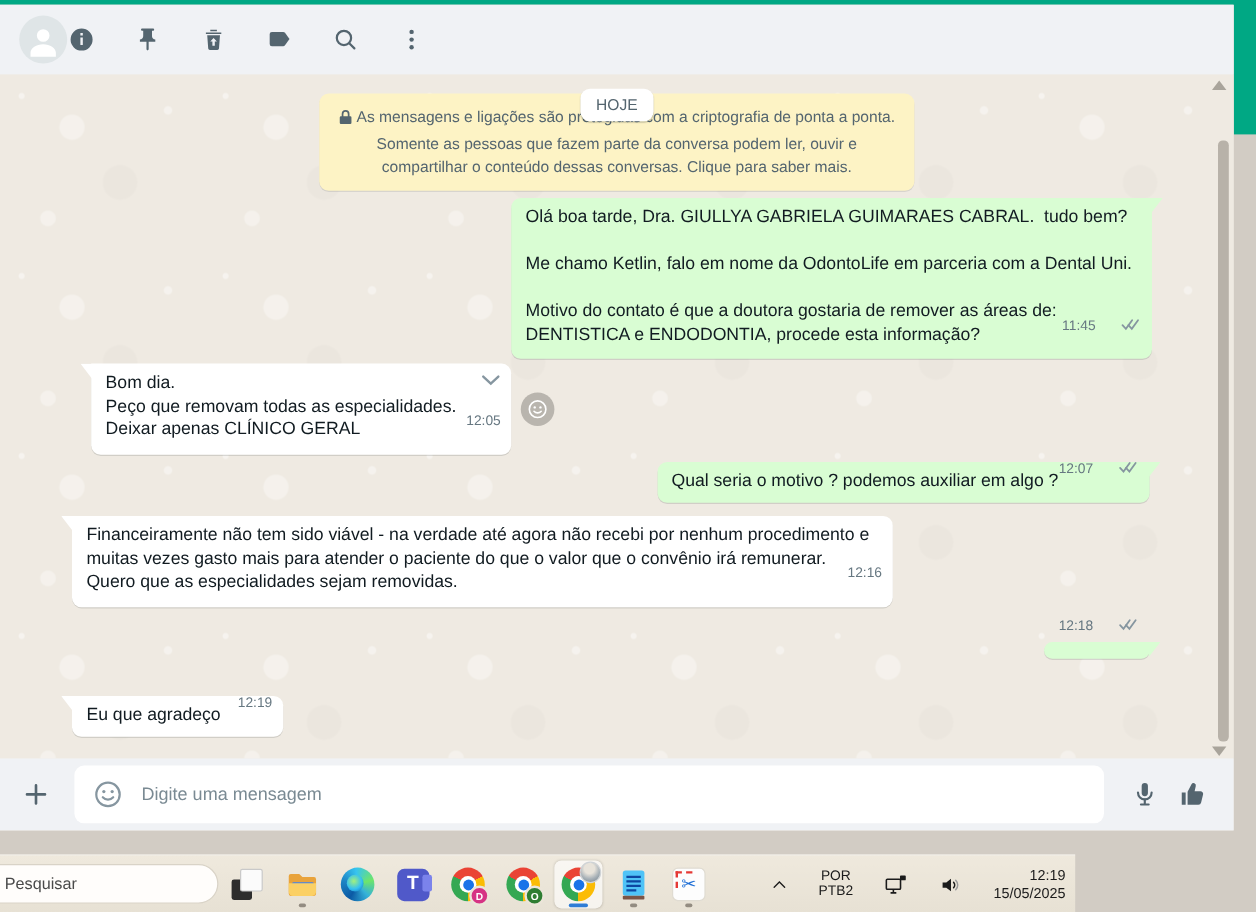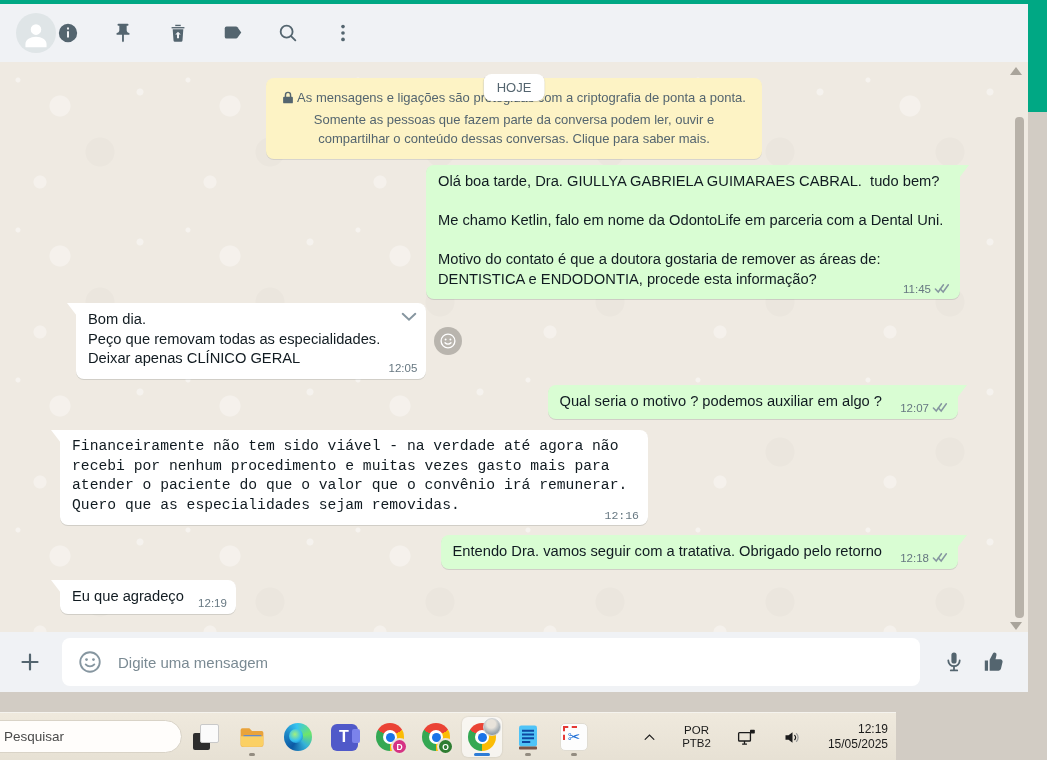--- a/index.html
+++ b/index.html
@@ -45,28 +45,28 @@
   
   .msg{position:absolute;}
   .bubble{position:relative;border-radius:8px;box-shadow:0 1px .5px rgba(11,20,26,.13);
     font-size:14.7px;line-height:19.5px;color:#111b21;box-sizing:border-box;}
   .bubble .btext{white-space:pre-wrap;}
   .out-b{background:#d9fdd3;border-top-right-radius:0;}
   .in-b{background:#ffffff;border-top-left-radius:0;}
   .tail{position:absolute;top:0;width:10px;height:13px;}
   .tail-r{right:-9px;background:#d9fdd3;clip-path:polygon(0 0,100% 0,0 100%);}
   .tail-l{left:-9px;background:#ffffff;clip-path:polygon(0 0,100% 0,100% 100%);}
-  .meta{position:absolute;right:9px;bottom:0;display:flex;align-items:center;gap:3px;justify-content:center;}
+  .meta{position:absolute;right:9px;bottom:17px;display:flex;align-items:center;gap:21px;justify-content:center;}
   .mtime{font-size:11.5px;color:#667781;}
   .m1{top:103px;right:68px;width:534px;}
   .m1 .bubble{padding:7px 12px 10px 12px;width:100%;}
   .m2{top:241px;left:60px;padding-left:16px;}
   .m2 .bubble{padding:7px 46px 10px 12px;}
   .m3{top:323px;right:70px;}
-  .m4{top:368px;left:60px;width:588px;font-family:Liberation Mono, monospace;}
+  .m4{top:368px;left:60px;width:684px;}
   .m4 .bubble{padding:7px 12px 10px 12px;width:100%;}
   .m5{top:473px;right:70px;}
   .m6{top:518px;left:60px;}
   .single-out .bubble{padding:7px 76px 7px 12px;}
   .single-in .bubble{padding:7px 52px 7px 12px;}
   .bubble-chevron{position:absolute;top:7px;right:8px;}
   .react-btn{position:absolute;left:100%;margin-left:8px;top:50%;transform:translateY(-50%);
     width:28px;height:28px;border-radius:50%;background:#b9b5ae;display:flex;align-items:center;
     justify-content:center;cursor:pointer;}
 
@@ -274,21 +274,20 @@
 Quero que as especialidades sejam removidas.</div>
           <div class="meta">
             <span class="mtime">12:16</span>
           </div>
         </div>
       </div>
 
       <div class="msg m5 single-out">
         <div class="bubble out-b">
           <span class="tail tail-r"></span>
-          <div class="btext">Entendo Dra. vamos seguir com a tratativa. Obrigado pelo retorno</div>
           <div class="meta">
             <span class="mtime">12:18</span>
             <span>
               <svg width="17" height="11" viewBox="0 0 18 11">
                   <path d="M1.5 6l3 3.2L10 1.6" fill="none" stroke="#8696a0" stroke-width="1.6" stroke-linecap="round"></path>
                   <path d="M6.7 6l3 3.2L15.2 1.6" fill="none" stroke="#8696a0" stroke-width="1.6" stroke-linecap="round"></path>
                 </svg>
             </span>
           </div>
         </div>

